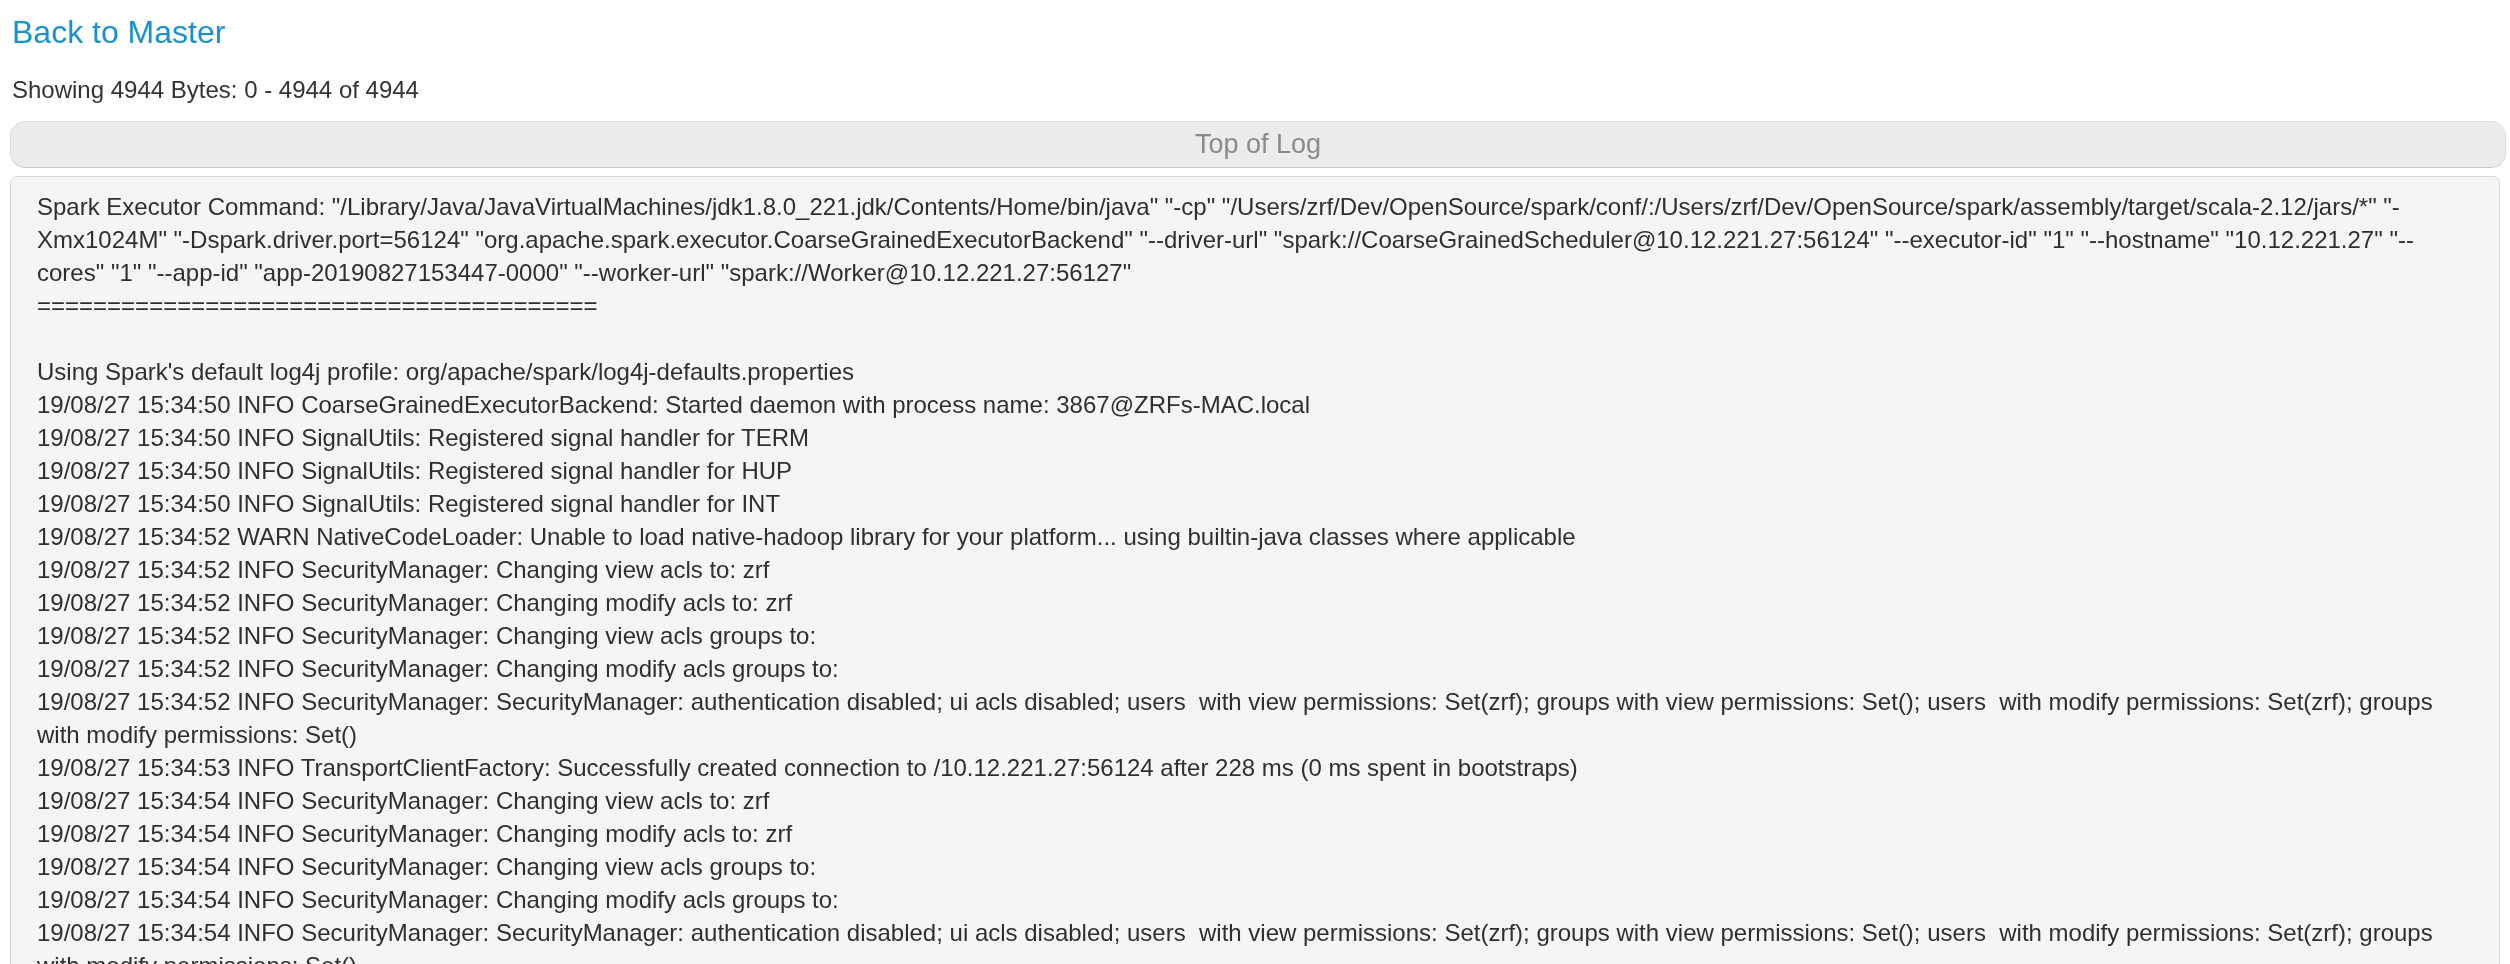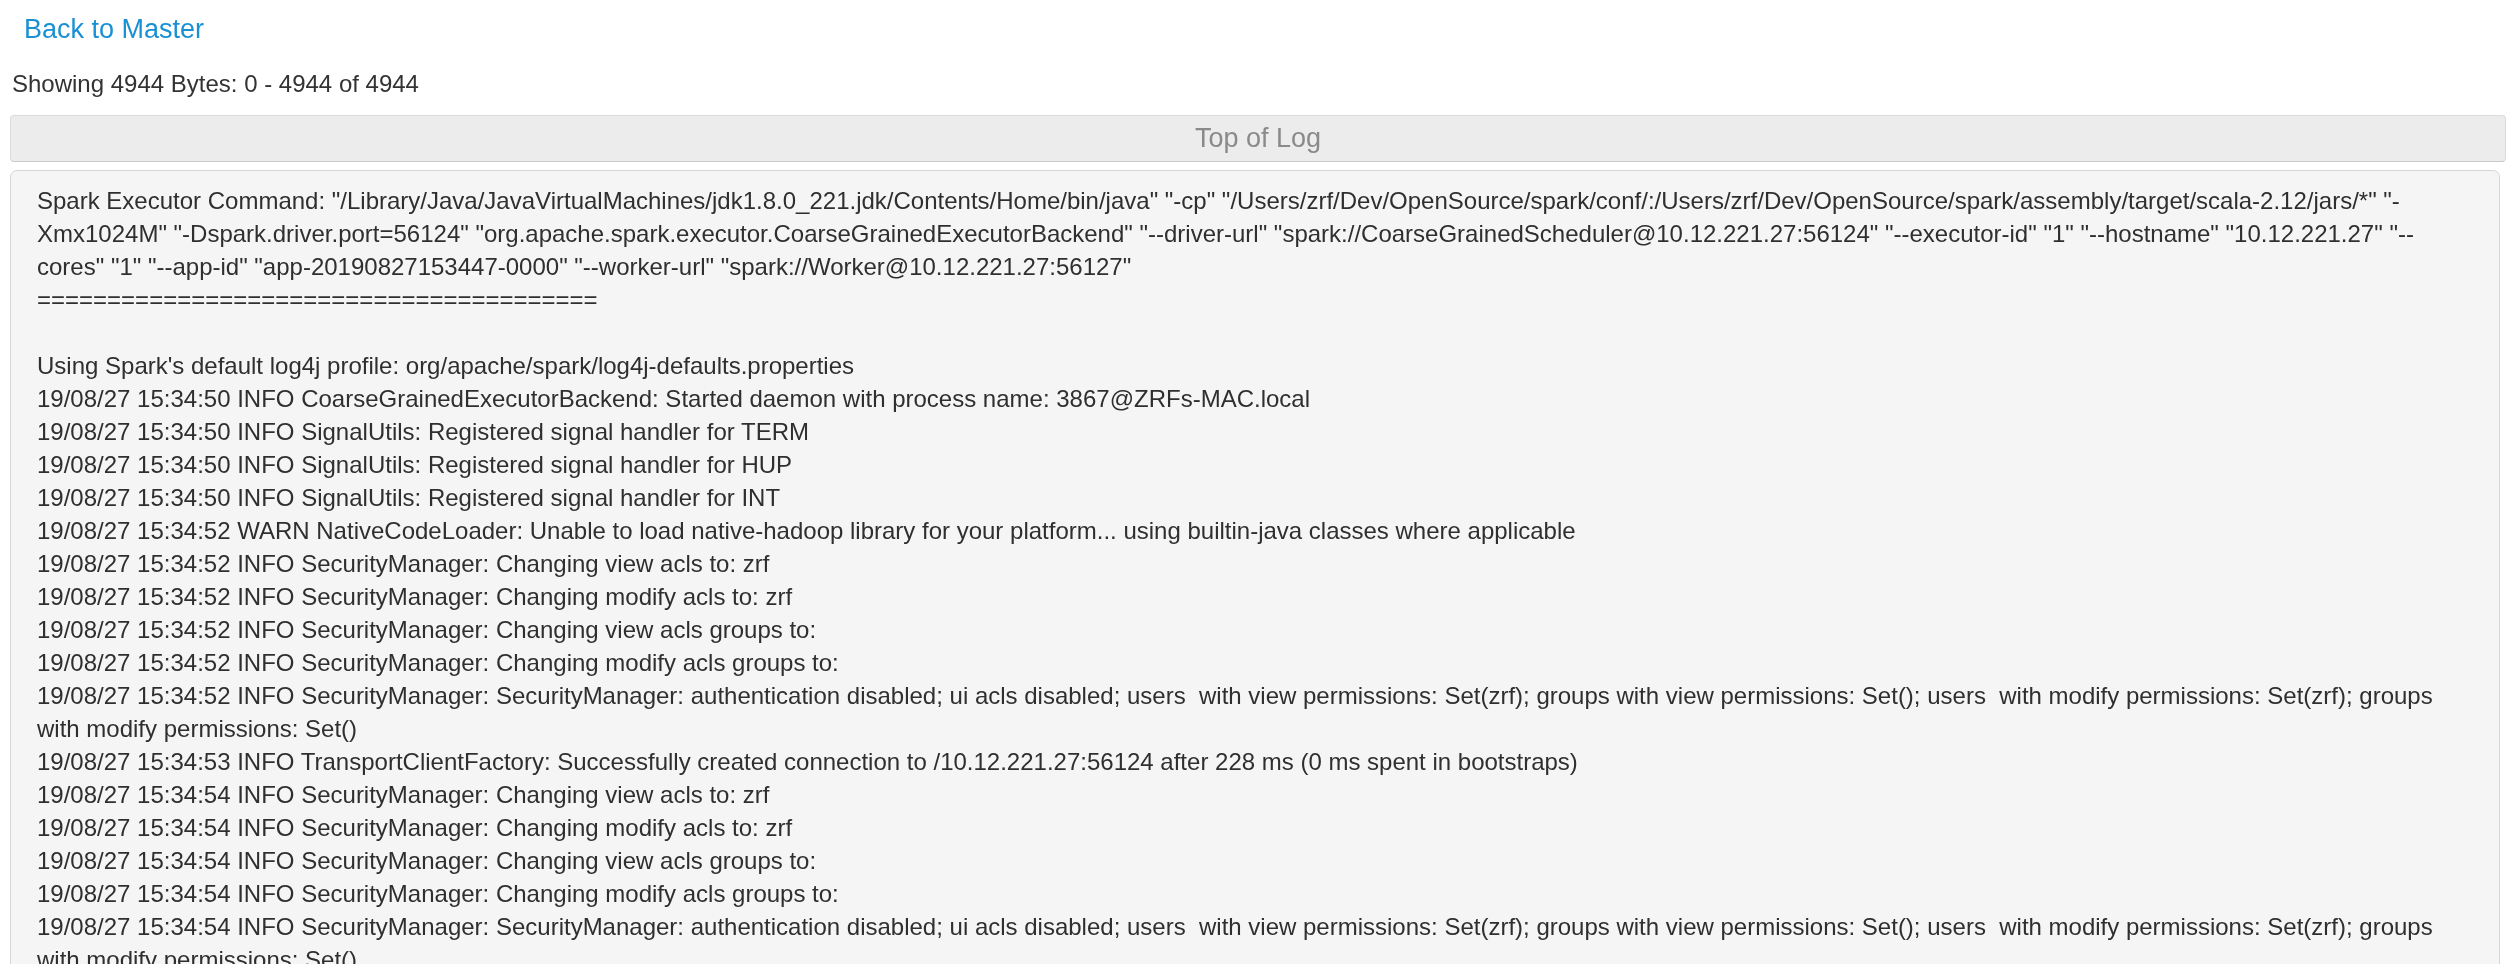--- a/index.html
+++ b/index.html
@@ -13,41 +13,41 @@
   * { box-sizing: border-box; }
   html, body {
     margin: 0; padding: 0;
     width: 2510px; height: 964px;
     overflow: hidden;
     background: #ffffff;
     font-family: "Liberation Sans", sans-serif;
   }
   .back-link {
     display: inline-block;
-    margin: 14px 0 0 24px;
+    margin: 14px 0 0 12px;
     color: var(--link_blue);
-    font-size: 27px;
+    font-size: 32px;
     text-decoration: none;
     cursor: pointer;
   }
   .byte-range {
     margin: 25px 0 0 12px;
     font-size: 24px;
     color: #333333;
   }
   .log-header {
     margin: 17px 4px 8px 10px;
     height: 47px;
     line-height: 45px;
     text-align: center;
     background: var(--panel_header_bg);
     color: var(--panel_header_text);
     border: 1px solid #dcdcdc;
     border-bottom-color: #c9c9c9;
-    border-radius: 4px;
+    border-radius: 15px;
     font-size: 27px;
   }
   .log-box {
     margin: 0 10px;
     height: 860px; 
     background: var(--panel_bg);
     border: 1px solid var(--panel_border);
     border-radius: 7px;
     padding: 13px 26px;
     overflow: hidden;

